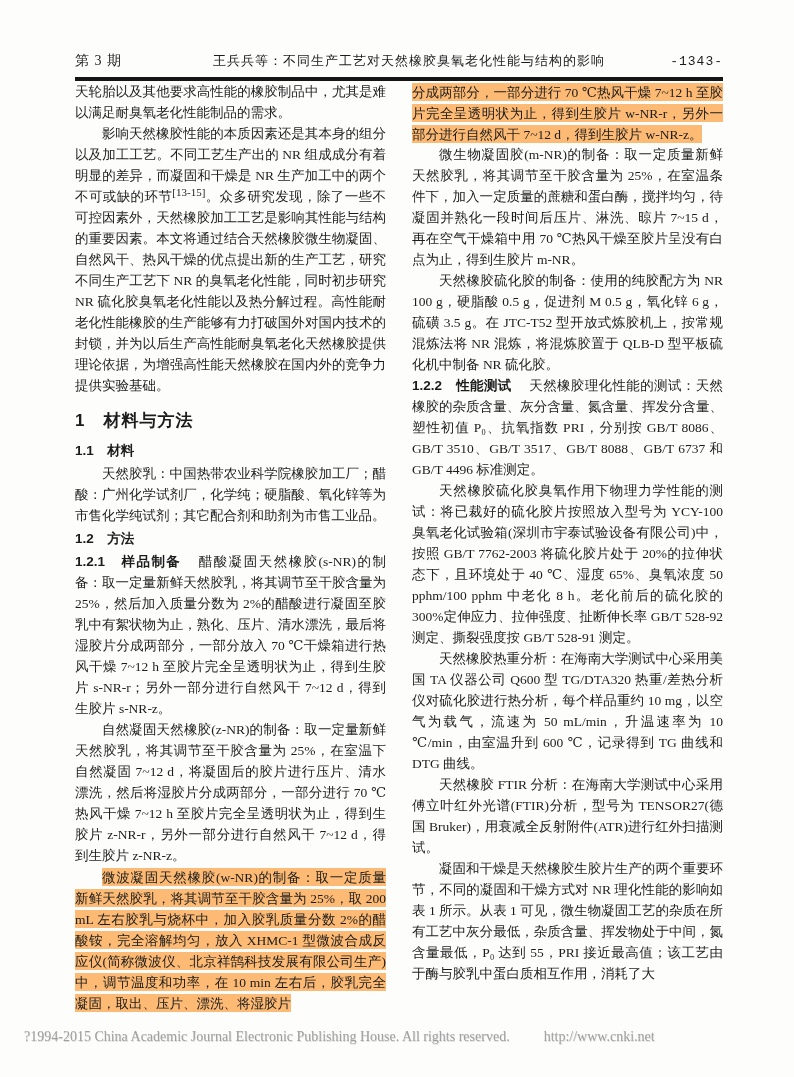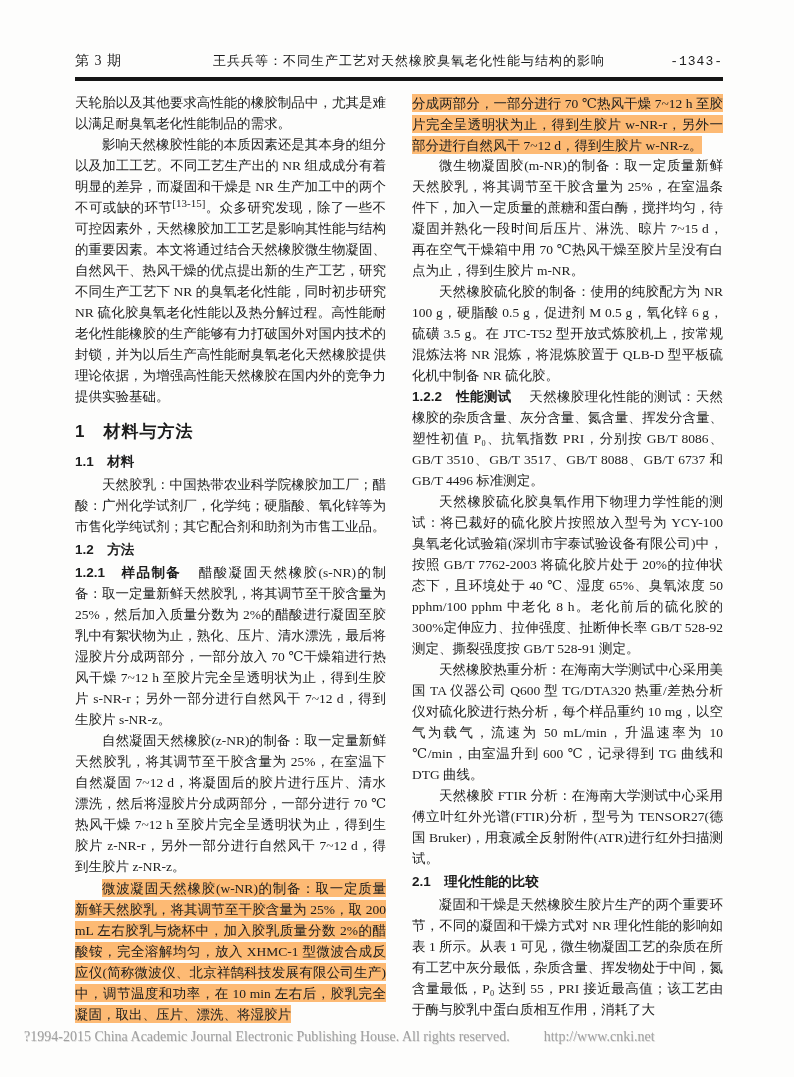--- a/index.html
+++ b/index.html
@@ -17,21 +17,21 @@
     position: absolute; left: 75px; top: 52px; width: 648px;
   }
   .pageheader {
     display: flex; align-items: baseline;
     font-size: 14px; letter-spacing: 1px;
   }
   .issue { width: 92px; text-align: left; }
   .running { flex: 1; text-align: center; font-size: 13px; }
   .pageno { width: 72px; text-align: right; font-family: "Liberation Mono", monospace; font-size: 13px; }
   .rule { height: 4px; background: #151515; margin-top: 7px; }
-  .columns { display: flex; gap: 26px; margin-top: 11px; }
+  .columns { display: flex; gap: 26px; }
   .col { width: 316px; font-size: 13.5px; line-height: 21px; text-align: justify; }
   p.para { margin: 0; }
   p.indent { text-indent: 2em; }
   .hl { background: #fdba74; color: inherit; padding: 1.5px 0; }
   .sec1 {
     font-family: "Liberation Sans", "DejaVu Sans", sans-serif;
     font-size: 17px; font-weight: bold; letter-spacing: 1px;
     margin: 14px 0 9px;
   }
   .sec2 {
@@ -99,21 +99,20 @@
 
         <p class="para"><span class="lead">1.2.2　性能测试</span><span>天然橡胶理化性能的测试：天然橡胶的杂质含量、灰分含量、氮含量、挥发分含量、塑性初值 P₀、抗氧指数 PRI，分别按 GB/T 8086、GB/T 3510、GB/T 3517、GB/T 8088、GB/T 6737 和 GB/T 4496 标准测定。</span></p>
 
         <p class="para indent">天然橡胶硫化胶臭氧作用下物理力学性能的测试：将已裁好的硫化胶片按照放入型号为 YCY-100 臭氧老化试验箱(深圳市宇泰试验设备有限公司)中，按照 GB/T 7762-2003 将硫化胶片处于 20%的拉伸状态下，且环境处于 40 ℃、湿度 65%、臭氧浓度 50 pphm/100 pphm 中老化 8 h。老化前后的硫化胶的 300%定伸应力、拉伸强度、扯断伸长率 GB/T 528-92 测定、撕裂强度按 GB/T 528-91 测定。</p>
 
         <p class="para indent">天然橡胶热重分析：在海南大学测试中心采用美国 TA 仪器公司 Q600 型 TG/DTA320 热重/差热分析仪对硫化胶进行热分析，每个样品重约 10 mg，以空气为载气，流速为 50 mL/min，升温速率为 10 ℃/min，由室温升到 600 ℃，记录得到 TG 曲线和 DTG 曲线。</p>
 
         <p class="para indent">天然橡胶 FTIR 分析：在海南大学测试中心采用傅立叶红外光谱(FTIR)分析，型号为 TENSOR27(德国 Bruker)，用衰减全反射附件(ATR)进行红外扫描测试。</p>
 
 
-        <div class="sec2">2.1　理化性能的比较</div>
 
         <p class="para indent">凝固和干燥是天然橡胶生胶片生产的两个重要环节，不同的凝固和干燥方式对 NR 理化性能的影响如表 1 所示。从表 1 可见，微生物凝固工艺的杂质在所有工艺中灰分最低，杂质含量、挥发物处于中间，氮含量最低，P₀ 达到 55，PRI 接近最高值；该工艺由于酶与胶乳中蛋白质相互作用，消耗了大</p>
       </div>
 
     </div>
   </div>
 
   <div class="pagefooter">
     <span>?1994-2015 China Academic Journal Electronic Publishing House. All rights reserved.</span>
     <span>http://www.cnki.net</span>

